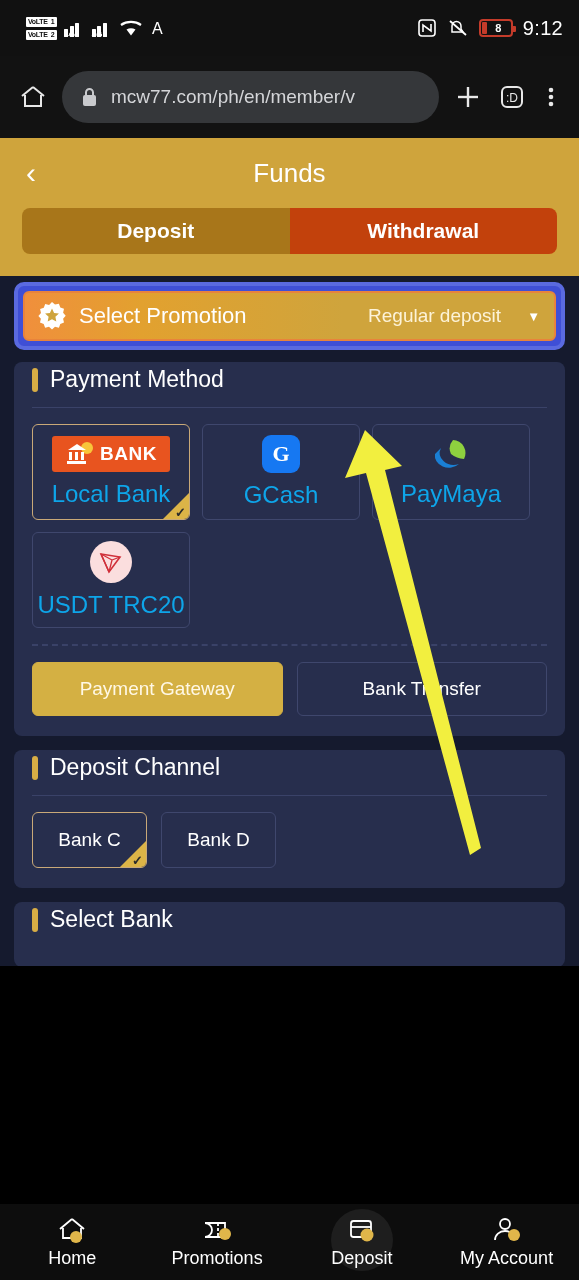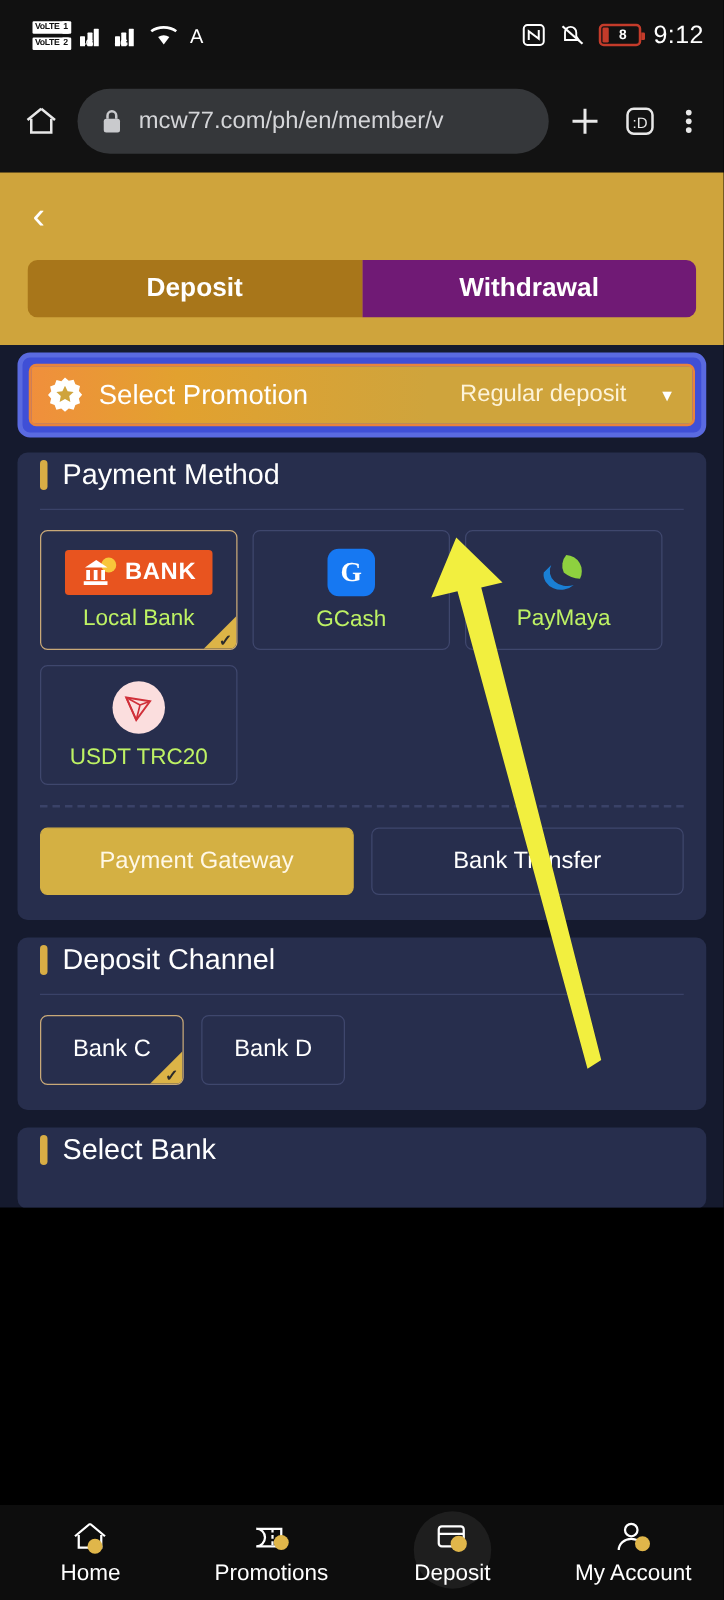--- a/index.html
+++ b/index.html
@@ -60,21 +60,21 @@
     position:absolute; right:6px; top:8px; color:#fff;
     display:flex; flex-direction:column; align-items:center; gap:1px;
   }
   .livechat span{ font-size:17px; font-weight:bold; }
   .tabs{ display:flex; margin:0 22px; border-radius:8px; overflow:hidden; }
   .tab{
     flex:1; height:46px; display:flex; align-items:center; justify-content:center;
     font-size:21px; font-weight:bold; color:#fff;
   }
   .tab.active{ background:#a8761a; }
-  .tab.inactive{ background:#701a75; }
+  .tab.inactive{ background:#c2410c; }
 
   
   .page{ background:#151a2e; height:690px; overflow:hidden; position:relative; padding:0 14px; }
 
   
   .promo-outer{
     margin:6px 0 12px 0; border:4px solid #5a6ae0; border-radius:10px;
     background:#3f4fd6; padding:5px;
   }
   .promo-inner{
@@ -94,21 +94,21 @@
   .hr{ border-top:1px solid #3a4268; margin-bottom:16px; }
   .hr-dash{ border-top:2px dashed #3a4268; margin:16px 0; }
 
   .tilerow{ display:flex; gap:12px; flex-wrap:wrap; }
   .tile{
     width:158px; height:96px; border:1px solid #3f476d; border-radius:6px;
     display:flex; flex-direction:column; align-items:center; justify-content:center;
     gap:8px; position:relative; overflow:hidden; background:#272e4d;
   }
   .tile.sel{ border:1px solid #c9a978; }
-  .tile .lbl{ color:#bef264; font-size:18px; }
+  .tile .lbl{ color:#0ea5e9; font-size:24px; }
   .corner{
     position:absolute; right:0; bottom:0; width:0;height:0;
     border-left:26px solid transparent; border-bottom:26px solid #dcb447;
   }
   .corner-check{
     position:absolute; right:3px; bottom:-1px; color:#2b2b2b; font-size:13px; font-weight:bold;
   }
 
   .bank-logo{
     background:#e8541f; border-radius:3px; width:118px;height:36px;
@@ -240,20 +240,21 @@
       <circle cx="10" cy="8" r="2.3" fill="#e8e8e8"></circle>
       <circle cx="10" cy="15" r="2.3" fill="#e8e8e8"></circle>
       <circle cx="10" cy="22" r="2.3" fill="#e8e8e8"></circle>
     </svg>
   </div>
 </div>
 
 <div class="goldhdr">
   <div class="hdr-top">
     <div class="back">‹</div>
+    <div class="hdr-title">Funds</div>
   </div>
   <div class="tabs">
     <div class="tab active">Deposit</div>
     <div class="tab inactive">Withdrawal</div>
   </div>
 </div>
 
 <div class="page">
 
   <div class="promo-outer">

